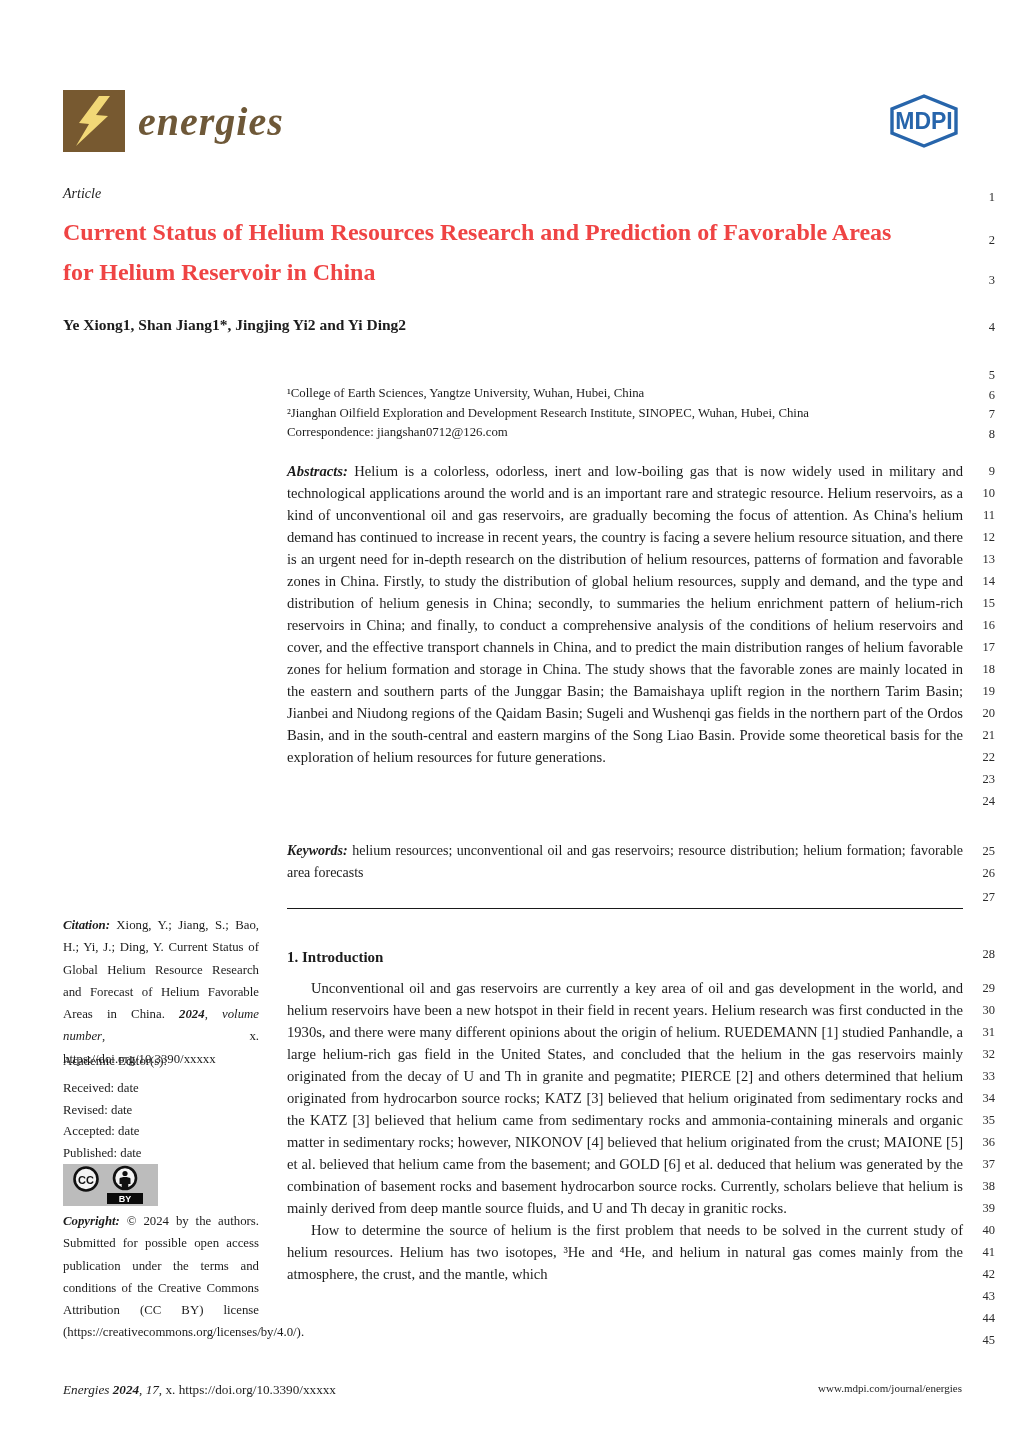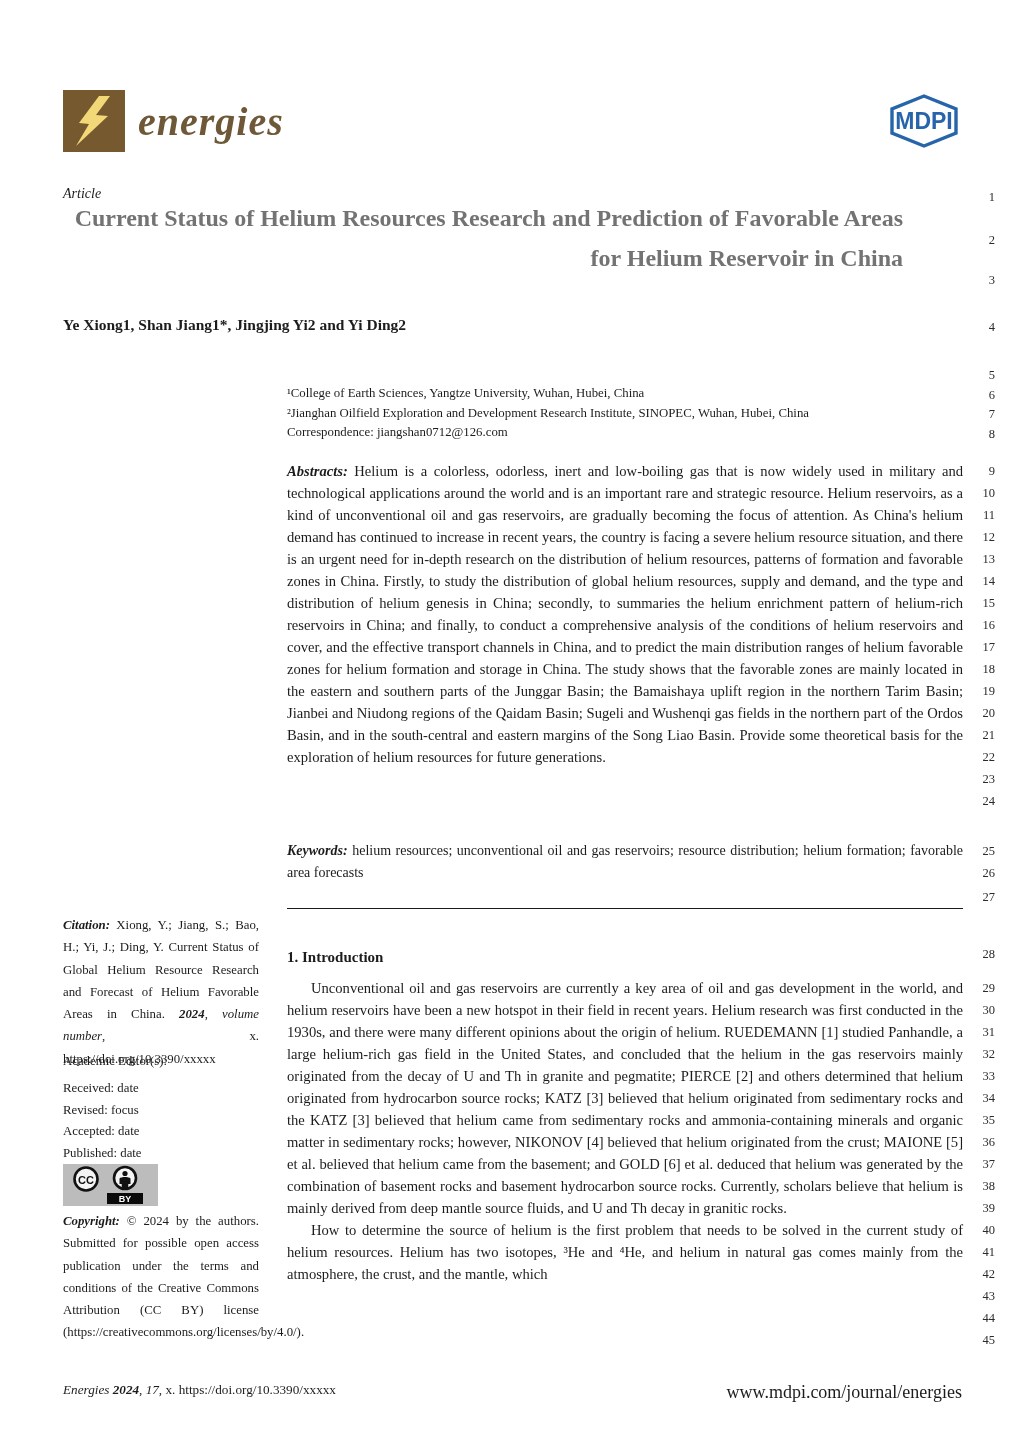--- a/index.html
+++ b/index.html
@@ -13,42 +13,42 @@
     overflow:hidden;
   }
   .abs{position:absolute;}
   
   .logo-box{left:63px;top:90px;width:62px;height:62px;background:#775930;}
   .wordmark{left:138px;top:90px;height:62px;display:flex;align-items:center;
     font-size:40px;font-style:italic;font-weight:bold;color:#6e5838;letter-spacing:1px;}
   .mdpi-logo{left:884px;top:94px;}
   
   .article-label{left:63px;top:186px;font-size:14px;font-style:italic;}
-  .title{left:63px;top:198px;width:840px;font-size:24px;font-weight:bold;line-height:40px;color:#737373;text-align:right;}
+  .title{left:63px;top:212px;width:840px;font-size:24px;font-weight:bold;line-height:40px;color:#ef4444;}
   .authors{left:63px;top:316px;font-size:15.5px;font-weight:bold;}
   
   .affiliations{left:287px;top:384px;width:676px;font-size:12.8px;line-height:19.6px;}
   .abstract{left:287px;top:460px;width:676px;font-size:14.6px;line-height:22px;text-align:justify;}
   .keywords{left:287px;top:840px;width:676px;font-size:14px;line-height:22px;text-align:justify;}
   .rule{left:287px;top:908px;width:676px;border-top:1.6px solid #1a1a1a;height:0;}
   .section-heading{left:287px;top:949px;font-size:15px;font-weight:bold;}
   .body-text{left:287px;top:977px;width:676px;font-size:14.6px;line-height:22px;text-align:justify;}
   .body-text p{margin:0;text-indent:24px;}
   .bold{font-weight:bold;font-style:italic;}
   .ital{font-style:italic;}
   
   .sb{left:63px;width:196px;font-size:12.8px;line-height:22.3px;}
   .sb-citation{top:914px;text-align:justify;}
   .sb-editor{top:1050px;}
   .sb-dates{top:1078px;line-height:21.6px;}
   .cc-badge{left:63px;top:1164px;}
   .sb-copyright{top:1210px;text-align:justify;line-height:22.3px;}
   
   .footer-left{left:63px;top:1382px;font-size:13.2px;}
-  .footer-right{right:62px;top:1382px;font-size:18px;}
+  .footer-right{right:62px;top:1382px;font-size:11px;}
   
   .lng{position:absolute;right:29px;width:40px;text-align:right;
     font-size:12.5px;color:#2a2a2a;font-family:"Liberation Serif","DejaVu Serif",serif;}
   .lng-1{top:186px;line-height:22px;}
   .lng-2{top:220px;line-height:40px;}
   .lng-3{top:316px;line-height:22px;}
   .lng-4{top:366px;line-height:19.6px;}
   .lng-5{top:460px;line-height:22px;}
   .lng-6{top:840px;line-height:22px;}
   .lng-7{top:886px;line-height:22px;}
@@ -100,21 +100,21 @@
   </div>
 
   <div class="abs sb sb-citation">
     <span class="bold">Citation: </span><span>Xiong, Y.; Jiang, S.; Bao, H.; Yi, J.; Ding, Y. Current Status of Global Helium Resource Research and Forecast of Helium Favorable Areas in China. </span><span class="bold">2024</span><span>, </span><span class="ital">volume number</span><span>, x. </span><span>https://doi.org/10.3390/xxxxx</span>
   </div>
 
   <div class="abs sb sb-editor">Academic Editor(s):</div>
 
   <div class="abs sb sb-dates">
     <div>Received: date</div>
-    <div>Revised: focus</div>
+    <div>Revised: date</div>
     <div>Accepted: date</div>
     <div>Published: date</div>
   </div>
 
   <svg class="abs cc-badge" width="95" height="42" viewBox="0 0 95 42">
     <rect x="0" y="0" width="95" height="42" fill="#bcbcbc"></rect>
     <circle cx="23" cy="15" r="11.5" fill="#f4f4f4" stroke="#111" stroke-width="2.6"></circle>
     <text x="23" y="19.5" text-anchor="middle" font-family="Liberation Sans, sans-serif" font-size="11" font-weight="bold" fill="#111">CC</text>
     <circle cx="62" cy="14" r="11" fill="#f4f4f4" stroke="#111" stroke-width="2.6"></circle>
     <circle cx="62" cy="9.5" r="2.6" fill="#111"></circle>

